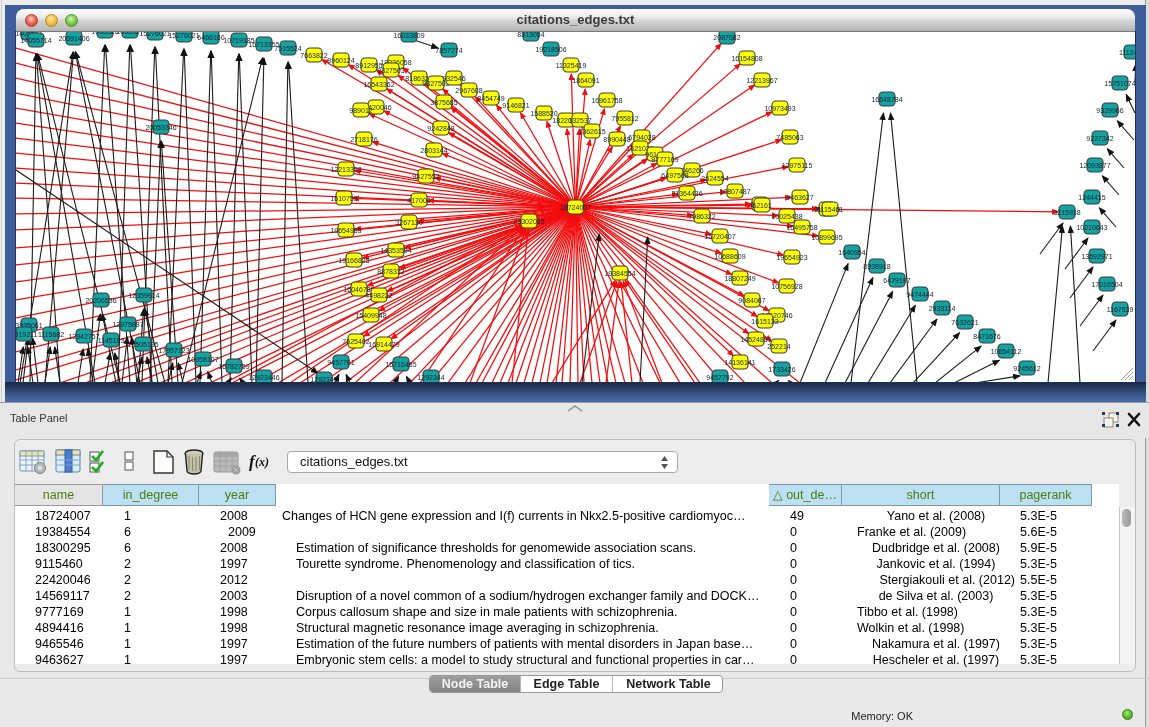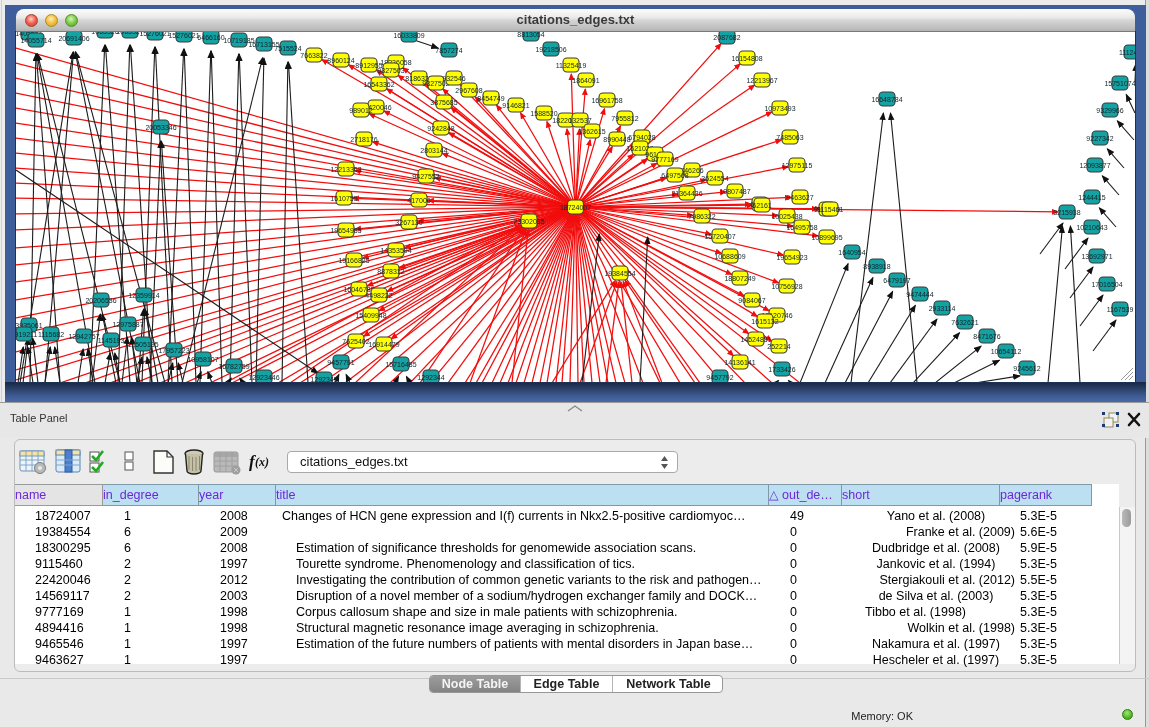--- a/index.html
+++ b/index.html
@@ -16,21 +16,21 @@
   font-size:13px;font-weight:bold;color:#3a3a3a}
 .light{position:absolute;top:5px;width:13px;height:13px;border-radius:50%}
 
 #tp-bar{left:0;top:402px;width:1149px;height:36px;background:#e7e7e7;border-top:1px solid #9a9a9a}
 #tp-bar .t{position:absolute;left:10px;top:9px;font-size:11px;color:#333}
 #card{left:14px;top:439px;width:1122px;height:233px;background:#ececec;
   border:1px solid #bcbcbc;border-radius:6px}
 #tablewhite{left:15px;top:484px;width:1104px;height:180px;background:#fff}
 .hcell{position:absolute;top:484px;height:22px;background:#bcdff1;
   border-right:1px solid #7e99a8;border-top:1px solid #7e99a8;border-bottom:1px solid #7e99a8;
-  font-size:12.5px;color:#6d28d9;text-align:left;line-height:21px}
+  font-size:12.5px;color:#4d7c0f;text-align:center;line-height:21px}
 .row{position:absolute;left:15px;width:1104px;height:16px;font-size:12.5px;color:#000}
 .row span{position:absolute;top:1px;white-space:nowrap}
 #sbtrack{left:1119px;top:507px;width:16px;height:157px;background:#f4f4f4;border-left:1px solid #c9c9c9}
 #sbthumb{left:1122px;top:509px;width:9px;height:18px;border-radius:5px;
   background:linear-gradient(90deg,#b9b9b9,#9a9a9a)}
 
 #dd{left:287px;top:451px;width:391px;height:22px;background:#fff;border:1px solid #a9a9a9;
   border-radius:4px;font-size:13px;color:#111;line-height:20px;padding-left:12px}
 
 #segs{left:429px;top:675px;width:294px;height:18px;border:1px solid #979797;border-radius:4px;
@@ -674,40 +674,39 @@
     <svg class="abs" style="right:8px;top:3px" width="9" height="15">
       <path d="M4.5,1 L8,6 L1,6 z" fill="#555"></path>
         <path d="M4.5,14 L8,9 L1,9 z" fill="#555"></path>
     </svg>
   </div>
 
   <div class="abs" id="tablewhite"></div>
   <div class="hcell" style="left:15px;width:88px;background:#e4e4e4;border-top-color:#9a9a9a;border-right-color:#9a9a9a;border-bottom-color:#9a9a9a">name</div>
   <div class="hcell" style="left:103px;width:96px">in_degree</div>
   <div class="hcell" style="left:199px;width:77px">year</div>
-  <div class="hcell" style="left:276px;width:493px">title</div>
   <div class="hcell" style="left:769px;width:73px">△ out_de…</div>
   <div class="hcell" style="left:842px;width:158px">short</div>
   <div class="hcell" style="left:1000px;width:92px">pagerank</div>
 
   <div class="row" style="top:508px">
       <span style="left:20px">18724007</span>
       <span style="left:109px">1</span>
       <span style="left:205px">2008</span>
       <span style="left:267px">Changes of HCN gene expression and I(f) currents in Nkx2.5-positive cardiomyoc…</span>
       <span style="left:775px">49</span>
       <span style="left:842px;width:158px;text-align:center">Yano et al. (2008)</span>
       <span style="left:1005px">5.3E-5</span>
     </div>
 <div class="row" style="top:524px">
       <span style="left:20px">19384554</span>
       <span style="left:109px">6</span>
-      <span style="left:205px">2009</span>
-      <span style="left:775px">0</span>
-      <span style="left:842px;width:158px;text-align:right">Franke et al. (2009)</span>
+      <span style="left:213px">2009</span>
+      <span style="left:775px">0</span>
+      <span style="left:842px;width:158px;text-align:left">Franke et al. (2009)</span>
       <span style="left:1005px">5.6E-5</span>
     </div>
 <div class="row" style="top:540px">
       <span style="left:20px">18300295</span>
       <span style="left:109px">6</span>
       <span style="left:205px">2008</span>
       <span style="left:281px">Estimation of significance thresholds for genomewide association scans.</span>
       <span style="left:775px">0</span>
       <span style="left:842px;width:158px;text-align:center">Dudbridge et al. (2008)</span>
       <span style="left:1005px">5.9E-5</span>
@@ -718,65 +717,65 @@
       <span style="left:205px">1997</span>
       <span style="left:281px">Tourette syndrome. Phenomenology and classification of tics.</span>
       <span style="left:775px">0</span>
       <span style="left:842px;width:158px;text-align:center">Jankovic et al. (1994)</span>
       <span style="left:1005px">5.3E-5</span>
     </div>
 <div class="row" style="top:572px">
       <span style="left:20px">22420046</span>
       <span style="left:109px">2</span>
       <span style="left:205px">2012</span>
-      <span style="left:281px">Investigating the contribution of common genetic variants to the risk and pathogen…</span>
       <span style="left:775px">0</span>
       <span style="left:842px;width:158px;text-align:right">Stergiakouli et al. (2012)</span>
       <span style="left:1005px">5.5E-5</span>
     </div>
 <div class="row" style="top:588px">
       <span style="left:20px">14569117</span>
       <span style="left:109px">2</span>
       <span style="left:205px">2003</span>
-      <span style="left:281px">Disruption of a novel member of a sodium/hydrogen exchanger family and DOCK…</span>
+      <span style="left:281px">Disruption of a novel common of a sodium/hydrogen exchanger family and DOCK…</span>
       <span style="left:775px">0</span>
       <span style="left:842px;width:158px;text-align:center">de Silva et al. (2003)</span>
       <span style="left:1005px">5.3E-5</span>
     </div>
 <div class="row" style="top:604px">
       <span style="left:20px">9777169</span>
       <span style="left:109px">1</span>
       <span style="left:205px">1998</span>
       <span style="left:281px">Corpus callosum shape and size in male patients with schizophrenia.</span>
       <span style="left:775px">0</span>
-      <span style="left:793px;width:158px;text-align:right">Tibbo et al. (1998)</span>
+      <span style="left:842px;width:158px;text-align:left">Tibbo et al. (1998)</span>
       <span style="left:1005px">5.3E-5</span>
     </div>
 <div class="row" style="top:620px">
       <span style="left:20px">4894416</span>
       <span style="left:109px">1</span>
       <span style="left:205px">1998</span>
       <span style="left:281px">Structural magnetic resonance image averaging in schizophrenia.</span>
       <span style="left:775px">0</span>
-      <span style="left:842px;width:158px;text-align:right">Wolkin et al. (1998)</span>
+      <span style="left:842px;width:158px;text-align:left">Wolkin et al. (1998)</span>
       <span style="left:1005px">5.3E-5</span>
     </div>
 <div class="row" style="top:636px">
       <span style="left:20px">9465546</span>
       <span style="left:109px">1</span>
       <span style="left:205px">1997</span>
       <span style="left:281px">Estimation of the future numbers of patients with mental disorders in Japan base…</span>
       <span style="left:775px">0</span>
       <span style="left:842px;width:158px;text-align:center">Nakamura et al. (1997)</span>
       <span style="left:1005px">5.3E-5</span>
     </div>
 <div class="row" style="top:652px">
       <span style="left:20px">9463627</span>
       <span style="left:109px">1</span>
       <span style="left:205px">1997</span>
+      <span style="left:281px">Embryonic stem cells: a model to study structural and functional properties in car…</span>
       <span style="left:775px">0</span>
       <span style="left:842px;width:158px;text-align:center">Hescheler et al. (1997)</span>
       <span style="left:1005px">5.3E-5</span>
     </div>
 
   <div class="abs" id="sbtrack"></div>
   <div class="abs" id="sbthumb"></div>
 
   <div class="hline" style="left:0;width:429px"></div>
   <div class="hline" style="left:723px;width:426px"></div>

